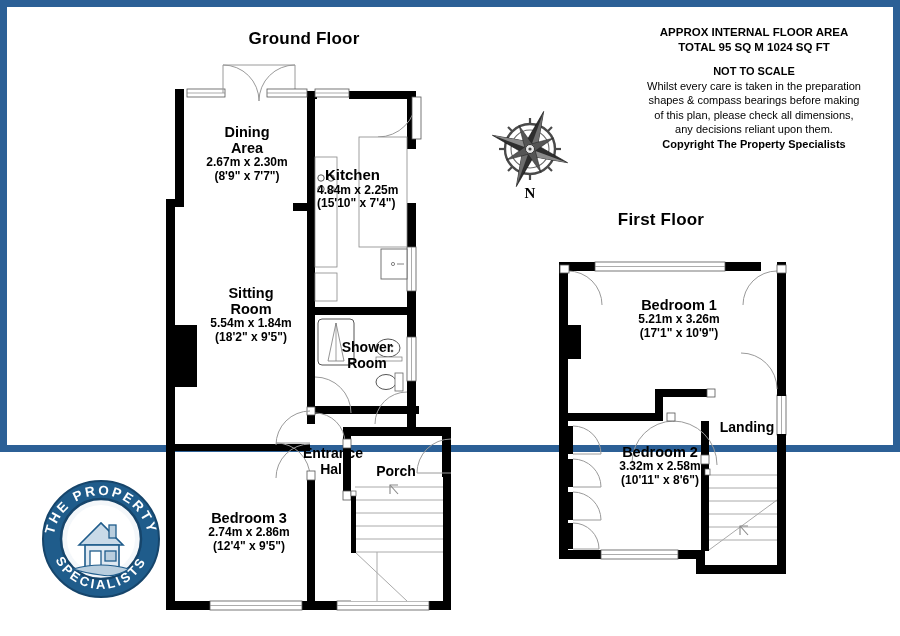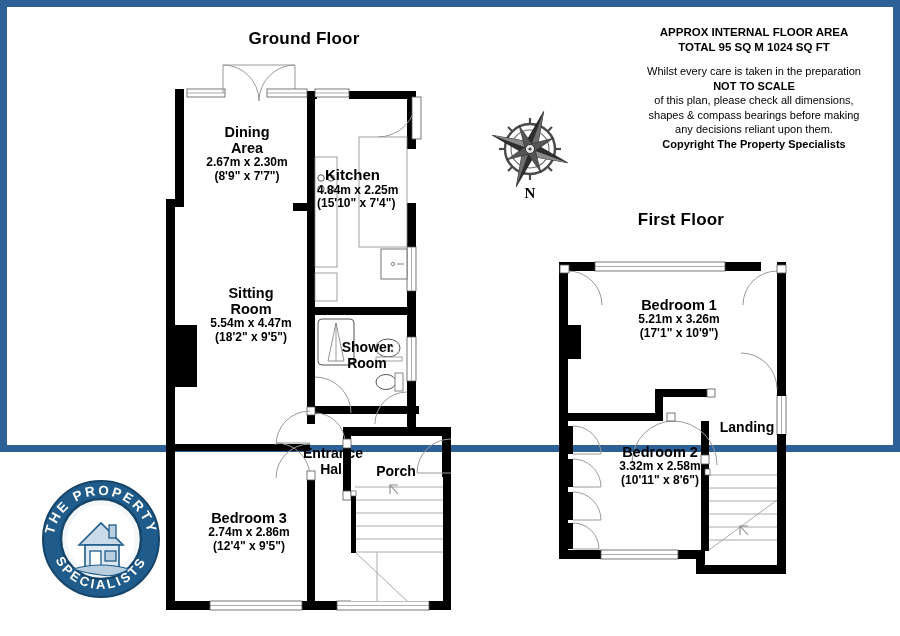--- a/index.html
+++ b/index.html
@@ -366,39 +366,39 @@
         <path d="M0,-26 L4,-4 L26,0 L4,4 L0,26 L-4,4 L-26,0 L-4,-4 Z" fill="#555" stroke="#222" stroke-width="0.5"></path>
       </g>
       <circle r="4.5" fill="#e8e8e8" stroke="#333" stroke-width="1"></circle>
       <circle r="1.6" fill="#444"></circle>
     </g>
 
   </svg>
 
   <div class="lbl floor-title" style="left:232px;top:22px;width:130px;">Ground Floor</div>
 
-  <div class="lbl floor-title" style="left:600px;top:203px;width:148px;">First Floor</div>
+  <div class="lbl floor-title" style="left:580px;top:203px;width:148px;">First Floor</div>
 
   <div class="lbl" style="left:176px;top:117px;width:128px;">
     <div class="room-name">Dining</div>
     <div class="room-name">Area</div>
     <div class="room-dim">2.67m x 2.30m</div>
     <div class="room-dim">(8'9" x 7'7")</div>
   </div>
 
   <div class="lbl" style="left:290px;top:160px;width:140px;text-align:left;">
     <div class="room-name-lg" style="margin-left:28px;">Kitchen</div>
     <div class="room-dim" style="margin-left:20px;">4.84m x 2.25m</div>
     <div class="room-dim" style="margin-left:20px;">(15'10" x 7'4")</div>
   </div>
 
   <div class="lbl" style="left:180px;top:278px;width:128px;">
     <div class="room-name">Sitting</div>
     <div class="room-name">Room</div>
-    <div class="room-dim">5.54m x 4.47m</div>
+    <div class="room-dim">5.54m x 1.84m</div>
     <div class="room-dim">(18'2" x 9'5")</div>
   </div>
 
   <div class="lbl small-room" style="left:318px;top:332px;width:84px;">
     <div>Shower</div>
     <div>Room</div>
   </div>
 
   <div class="lbl small-room" style="left:286px;top:438px;width:80px;">
     <div>Entrance</div>
@@ -428,24 +428,24 @@
   </div>
 
   <div class="lbl small-room" style="left:702px;top:412px;width:76px;">
     <div>Landing</div>
   </div>
 
   <div id="disc">
     <div class="hdr">APPROX INTERNAL FLOOR AREA</div>
     <div class="hdr">TOTAL 95 SQ M 1024 SQ FT</div>
     <div class="bdy">
+      <div style="font-weight:bold;">NOT TO SCALE</div>
       <div>Whilst every care is taken in the preparation</div>
-      <div style="font-weight:bold;">NOT TO SCALE</div>
+      <div>shapes &amp; compass bearings before making</div>
       <div>of this plan, please check all dimensions,</div>
-      <div>shapes &amp; compass bearings before making</div>
       <div>any decisions reliant upon them.</div>
       <div style="font-weight:bold;">Copyright The Property Specialists</div>
     </div>
   </div>
 
   <div id="compassN">N</div>
 
   <svg id="logo" viewBox="0 0 132 142">
     <defs>
       <path id="arcTop" d="M 18,78 A 48,48 0 0 1 114,78" fill="none"></path>

